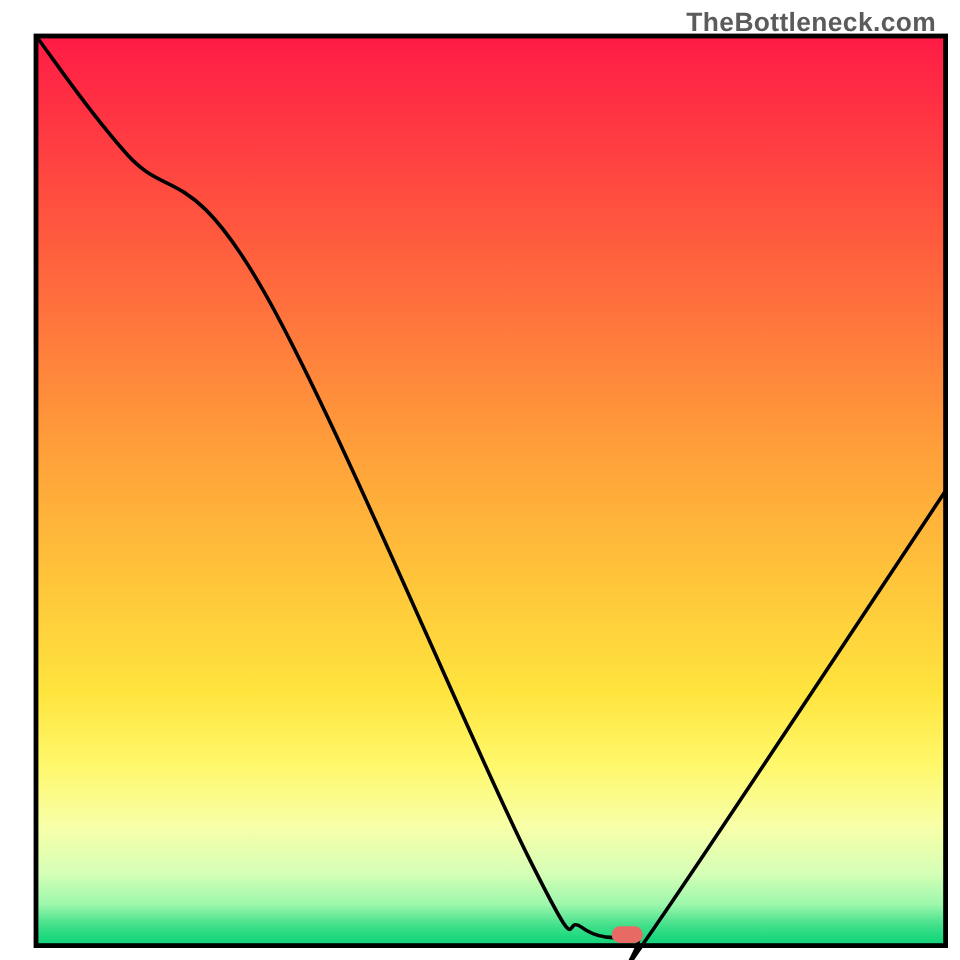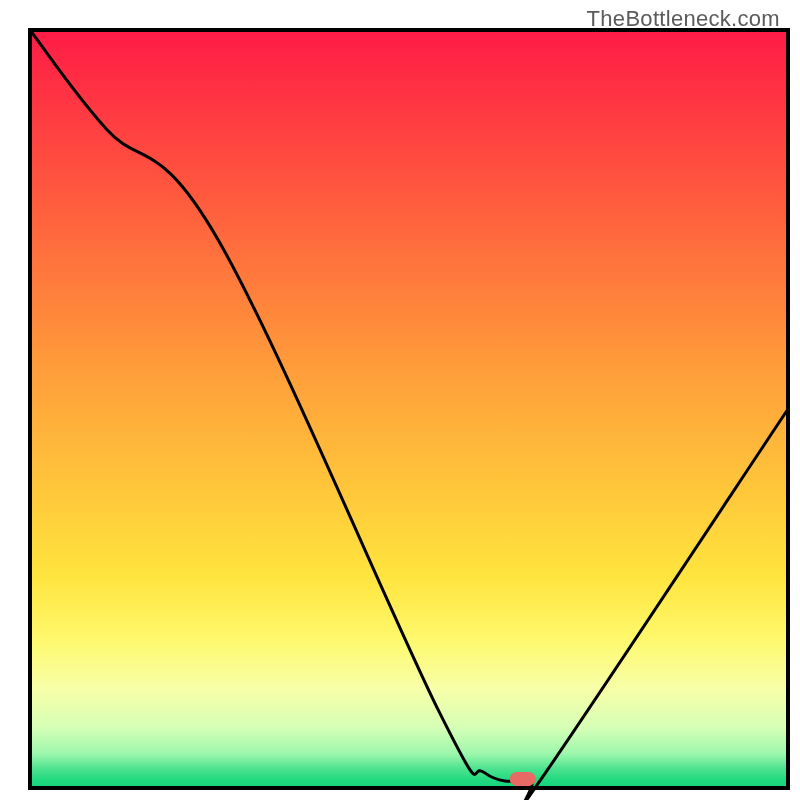--- a/index.html
+++ b/index.html
@@ -10,21 +10,21 @@
     position: relative;
     font-family: Arial, Helvetica, sans-serif;
     background: #fff;
   }
   .watermark {
     position: absolute;
     top: 6px;
     right: 20px;
     color: #5b5b5b;
     font-size: 22px;
-    font-weight: 400;
+    font-weight: 700;
     letter-spacing: 0.3px;
     z-index: 4;
   }
   .chart-wrap {
     position: absolute;
     left: 0; top: 0;
     width: 800px;
     height: 800px;
   }
   svg { display: block; }

